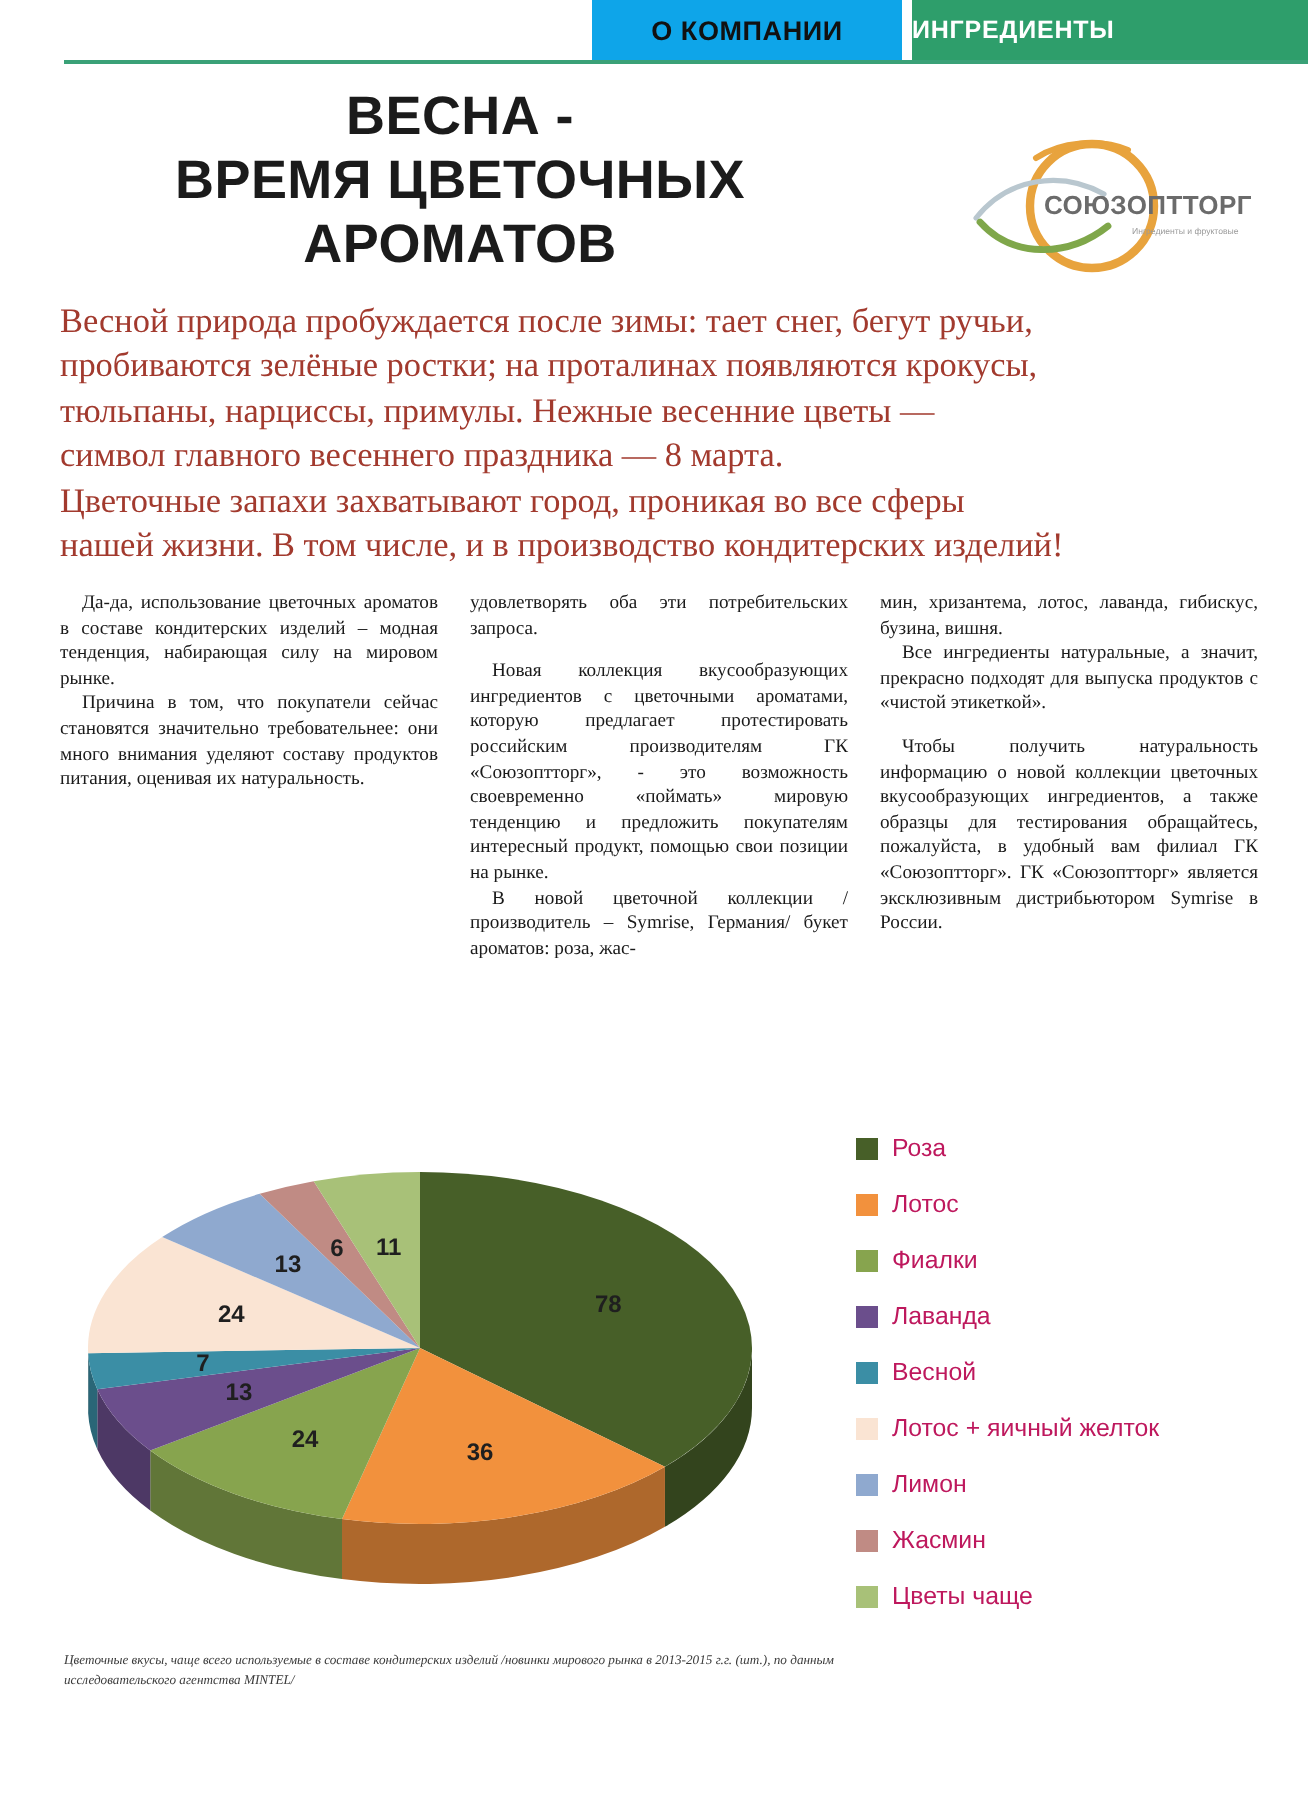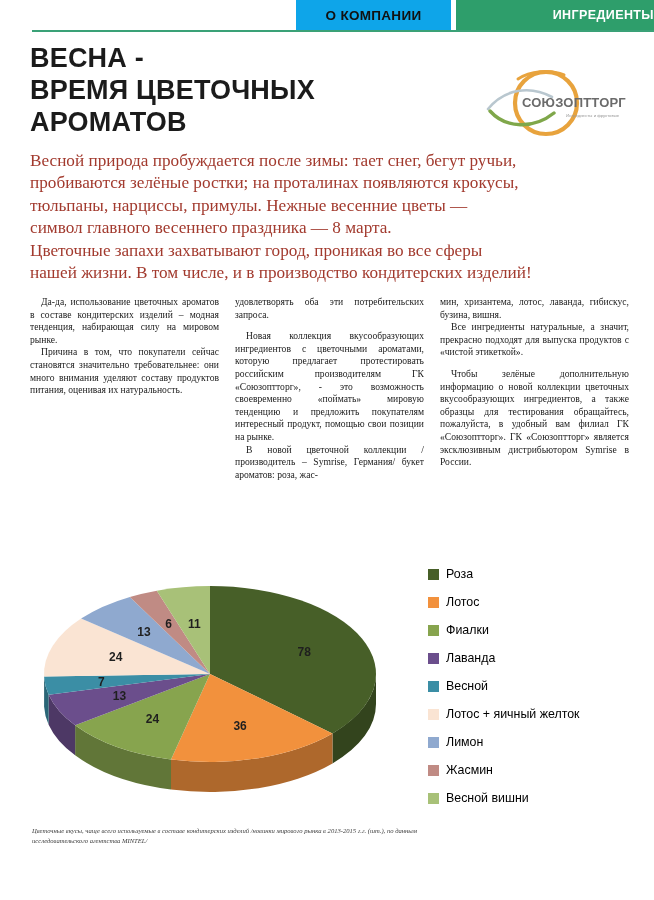--- a/index.html
+++ b/index.html
@@ -39,21 +39,21 @@
     color: #111111;
     white-space: nowrap;
   }
   .tab-ingredients {
     position: absolute;
     left: 456px; top: 0;
     width: 198px; height: 30px;
     background: #2e9e6b;
     display: flex;
     align-items: center;
-    justify-content: flex-end;
+    justify-content: flex-start;
   }
   .tab-ingredients-label {
     font-family: "Liberation Sans", sans-serif;
     font-weight: bold;
     font-size: 12.5px;
     letter-spacing: 0.4px;
     color: #ffffff;
     white-space: nowrap;
   }
   .header-rule {
@@ -61,20 +61,21 @@
     left: 32px; top: 30px;
     width: 622px; height: 2px;
     background: #3aa177;
   }
 
   
   .title-block {
     position: absolute;
     left: 30px; top: 42px;
     width: 400px;
+    text-align: center;
   }
   .title-line {
     font-family: "Liberation Sans", sans-serif;
     font-weight: bold;
     font-size: 27px;
     line-height: 32px;
     letter-spacing: 0.2px;
     color: #1b1b1b;
     white-space: nowrap;
   }
@@ -152,21 +153,21 @@
     height: 28px;
   }
   .legend-swatch {
     width: 11px; height: 11px;
     flex: 0 0 11px;
     margin-right: 7px;
   }
   .legend-label {
     font-family: "Liberation Sans", sans-serif;
     font-size: 12.4px;
-    color: #000000;
+    color: #be185d;
     white-space: nowrap;
   }
 
   
   .caption {
     position: absolute;
     left: 32px; top: 826px;
     width: 570px;
     font-family: "Liberation Serif", serif;
     font-style: italic;
@@ -227,21 +228,21 @@
     <p>Причина в том, что покупатели сейчас становятся значительно требовательнее: они много внимания уделяют составу продуктов питания, оценивая их натуральность.</p>
   </div>
   <div class="col">
     <p class="noindent">удовлетворять оба эти потребительских запроса.</p>
     <p class="gap">Новая коллекция вкусообразующих ингредиентов с цветочными ароматами, которую  предлагает протестировать российским производителям ГК «Союзоптторг», - это возможность своевременно «поймать» мировую тенденцию  и предложить покупателям интересный продукт, помощью свои позиции на рынке.</p>
     <p>В новой цветочной коллекции /производитель – Symrise, Германия/ букет ароматов: роза, жас-</p>
   </div>
   <div class="col">
     <p class="noindent">мин, хризантема, лотос, лаванда, гибискус, бузина, вишня.</p>
     <p>Все ингредиенты натуральные, а значит, прекрасно подходят для выпуска продуктов с «чистой этикеткой».</p>
-    <p class="gap">Чтобы зелёные дополнительную информацию о новой коллекции цветочных вкусообразующих ингредиентов, а также образцы для тестирования обращайтесь, пожалуйста, в удобный вам филиал ГК «Союзоптторг».  ГК «Союзоптторг» является эксклюзивным дистрибьютором Symrise в России.</p>
+    <p class="gap">Чтобы получить натуральность информацию о новой коллекции цветочных вкусообразующих ингредиентов, а также образцы для тестирования обращайтесь, пожалуйста, в удобный вам филиал ГК «Союзоптторг».  ГК «Союзоптторг» является эксклюзивным дистрибьютором Symrise в России.</p>
   </div>
 </div>
 
 <div class="chart-area">
   <div class="pie-wrap">
     <svg id="pie-svg" width="376" height="262" viewBox="0 0 376 262">
         <g>
           <path d="M354,118 A166,88 0 0 1 310.48032432092674,177.3985041336025 L310.48032432092674,207.3985041336025 A166,88 0 0 0 354,148 Z" fill="rgb(51,68,29)"></path>
           <path d="M310.48032432092674,177.3985041336025 A166,88 0 0 1 149.00891640035678,203.53801643907616 L149.00891640035678,233.53801643907616 A166,88 0 0 0 310.48032432092674,207.3985041336025 Z" fill="rgb(174,104,44)"></path>
           <path d="M149.00891640035678,203.53801643907616 A166,88 0 0 1 53.12717825105693,169.30219416207356 L53.12717825105693,199.30219416207356 A166,88 0 0 0 149.00891640035678,233.53801643907616 Z" fill="rgb(97,118,56)"></path>
@@ -302,21 +303,21 @@
     <div class="legend-item">
       <span class="legend-swatch" style="background:#8fa9cf"></span>
       <span class="legend-label">Лимон</span>
     </div>
     <div class="legend-item">
       <span class="legend-swatch" style="background:#c08b84"></span>
       <span class="legend-label">Жасмин</span>
     </div>
     <div class="legend-item">
       <span class="legend-swatch" style="background:#a8c178"></span>
-      <span class="legend-label">Весной вишни</span>
+      <span class="legend-label">Цветы чаще</span>
     </div>
   </div>
 </div>
 
 <div class="caption">
   <div>Цветочные вкусы, чаще всего используемые в составе кондитерских изделий /новинки мирового рынка в 2013-2015 г.г. (шт.), по данным</div>
   <div>исследовательского агентства MINTEL/</div>
 </div>
 
 </body></html>

